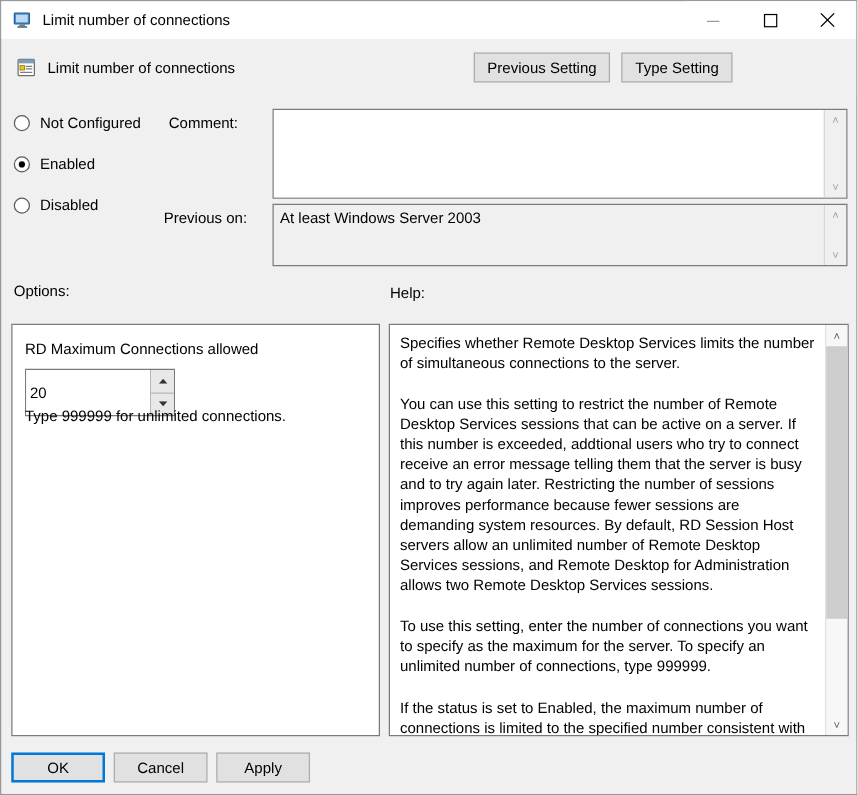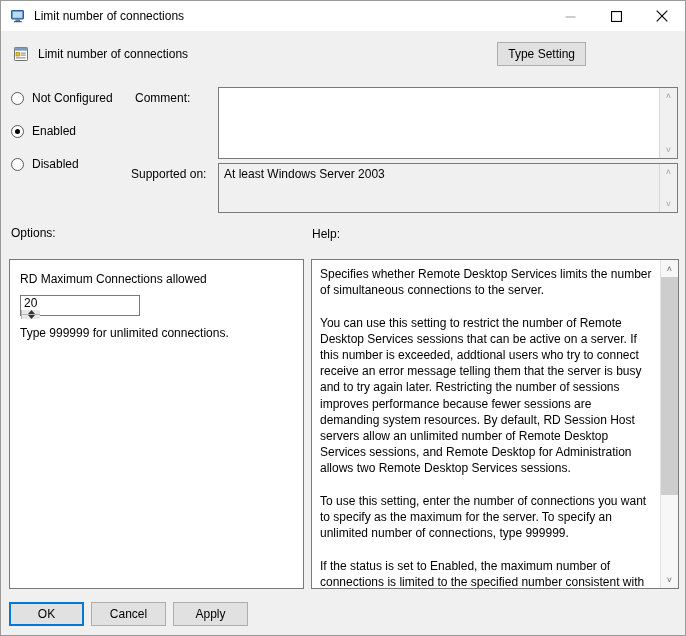--- a/index.html
+++ b/index.html
@@ -210,27 +210,26 @@
     box-sizing: border-box;
   }
   .opt-title {
     position: absolute;
     top: 12px; left: 10px;
     font-size: 12px;
   }
   .spin-wrap {
     position: absolute;
     top: 35px; left: 10px;
-    width: 120px; height: 21px;
+    width: 120px; height: 38px;
     border: 1px solid #7a7a7a;
     background: #ffffff;
     box-sizing: border-box;
     display: flex;
     align-items: stretch;
-    flex-direction: column;
   }
   .spin-input {
     flex: 1;
     border: none;
     outline: none;
     font-family: "Liberation Sans", sans-serif;
     font-size: 12px;
     padding: 0 3px;
     background: #ffffff;
     color: #000;
@@ -365,20 +364,21 @@
         <rect x="1.5" y="1.5" width="13" height="13" rx="0.8" fill="#ffffff" stroke="#6f6f6f" stroke-width="1"></rect>
         <rect x="1.5" y="1.5" width="13" height="3.2" fill="#7f9cb5"></rect>
         <rect x="3" y="6.4" width="3.6" height="3.6" fill="#f0c419" stroke="#9c7f10" stroke-width="0.7"></rect>
         <rect x="7.6" y="6.6" width="5.2" height="1" fill="#7f7f7f"></rect>
         <rect x="7.6" y="8.6" width="5.2" height="1" fill="#7f7f7f"></rect>
         <rect x="3" y="11.4" width="9.8" height="1" fill="#7f7f7f"></rect>
       </svg>
     </span>
     <span class="header-title">Limit number of connections</span>
     <span class="header-buttons">
+      <button class="btn">Previous Setting</button>
       <button class="btn">Type Setting</button>
     </span>
   </div>
 
   <div class="radio-group">
     <div class="radio-row">
       <span class="radio-mark"></span>
       <span class="radio-label">Not Configured</span>
     </div>
     <div class="radio-row">
@@ -393,21 +393,21 @@
 
   <div class="lbl" id="comment-label">Comment:</div>
   <div class="textbox" id="comment-box">
     <div class="textbox-body"></div>
     <div class="vscroll">
       <span class="arrow">˄</span>
       <span class="arrow">˅</span>
     </div>
   </div>
 
-  <div class="lbl" id="supported-label">Supported on:</div>
+  <div class="lbl" id="supported-label">Previous on:</div>
   <div class="textbox" id="supported-box">
     <div class="textbox-body">At least Windows Server 2003</div>
     <div class="vscroll">
       <span class="arrow">˄</span>
       <span class="arrow">˅</span>
     </div>
   </div>
 
   <div class="lbl" id="options-label">Options:</div>
   <div class="lbl" id="help-label">Help:</div>

